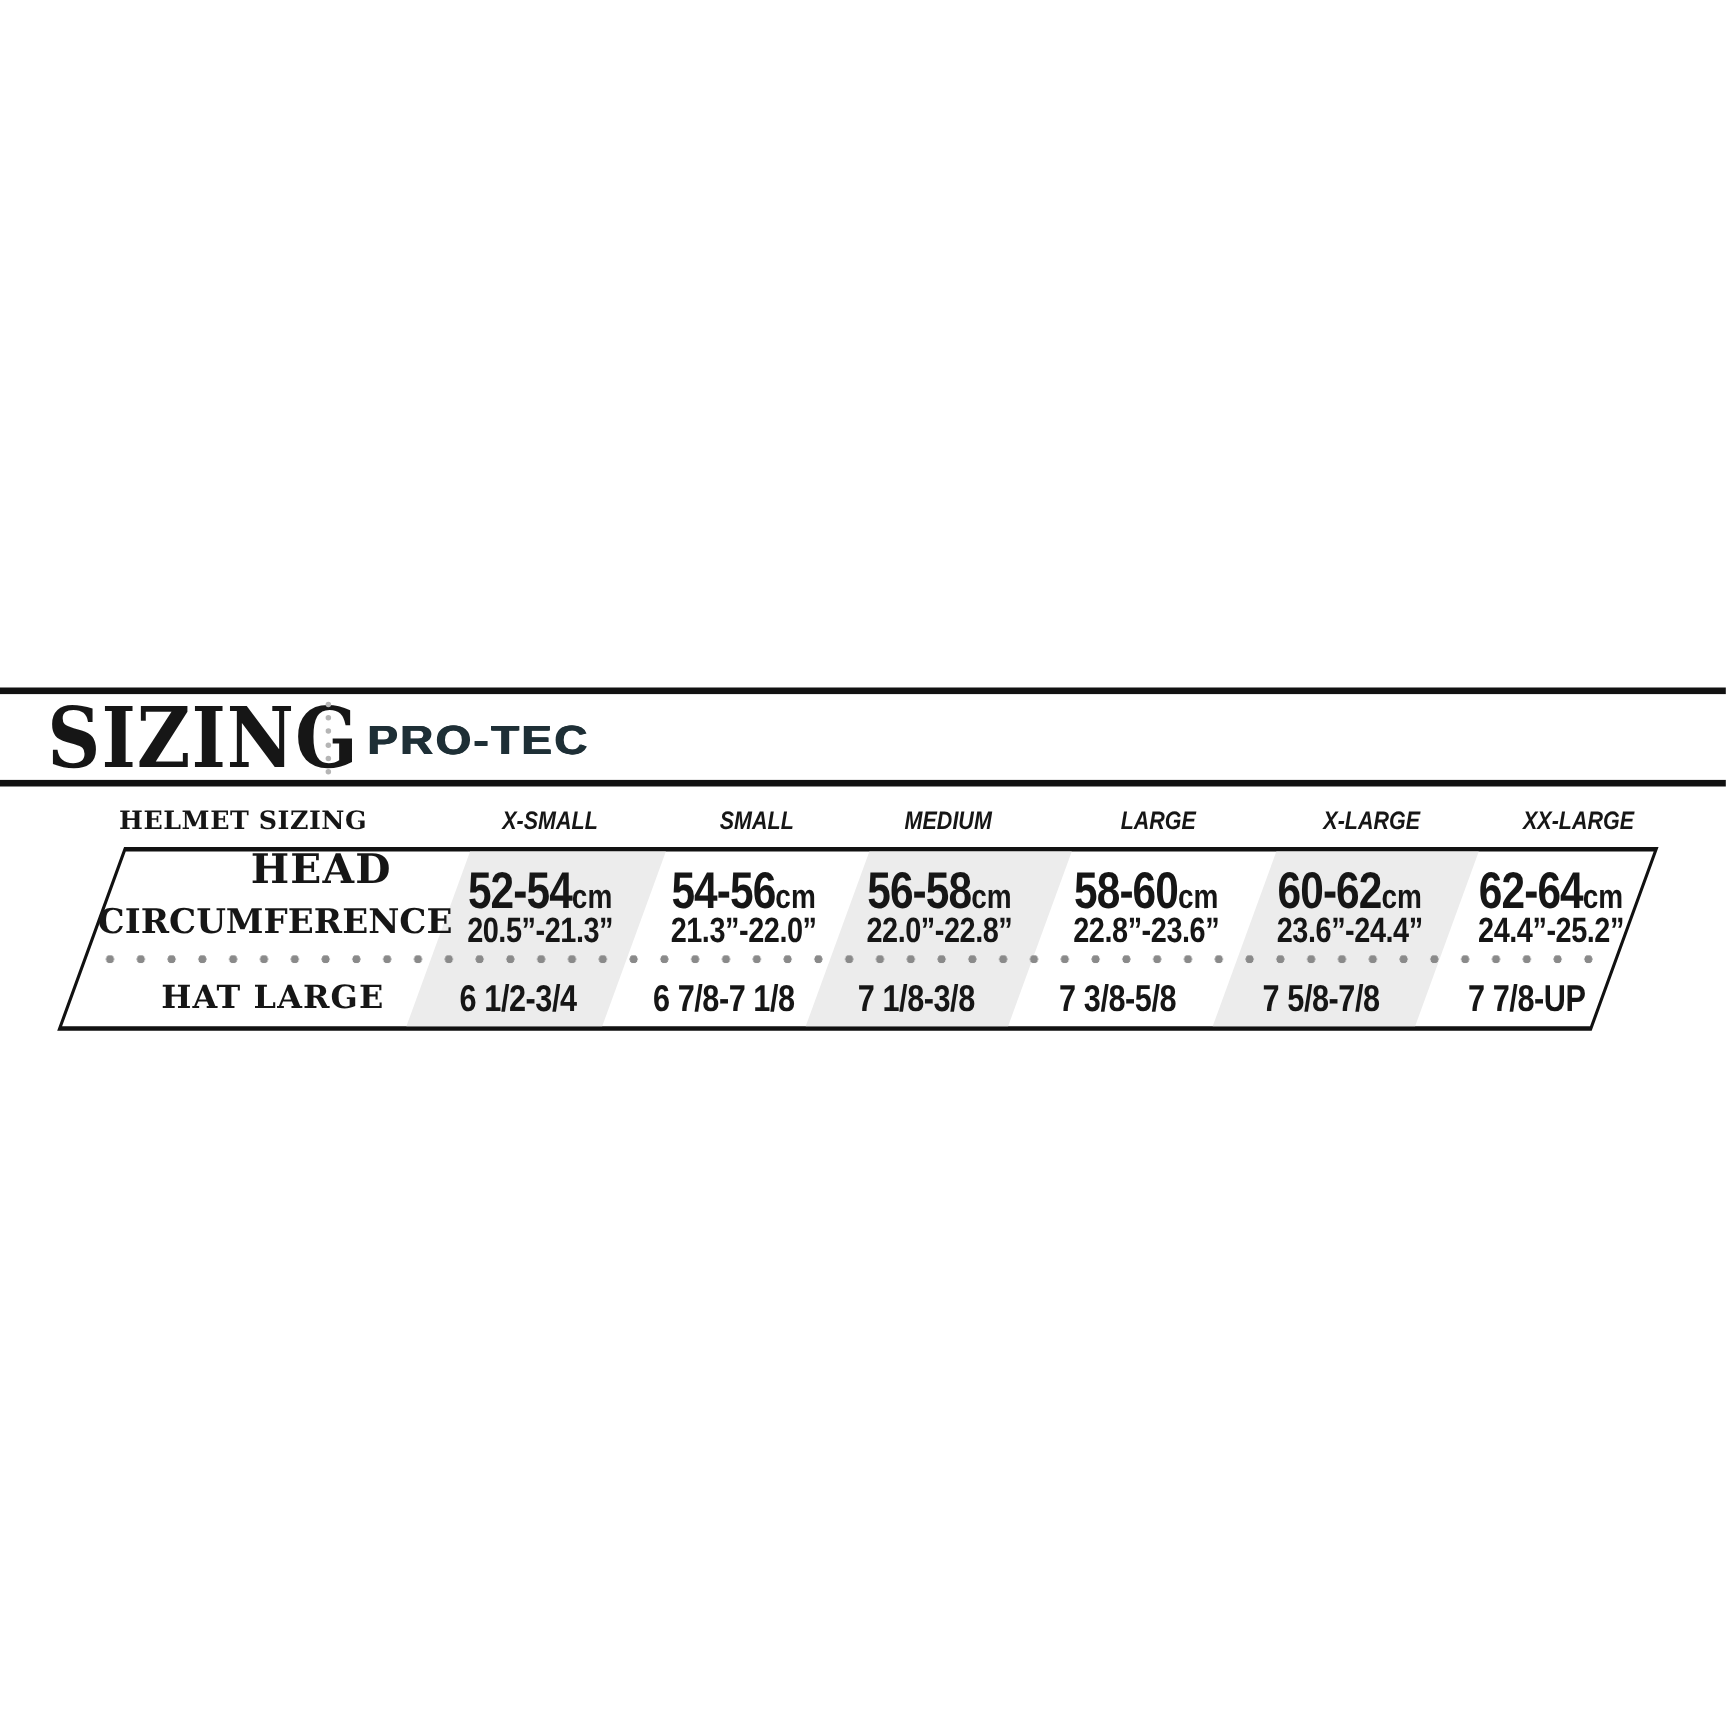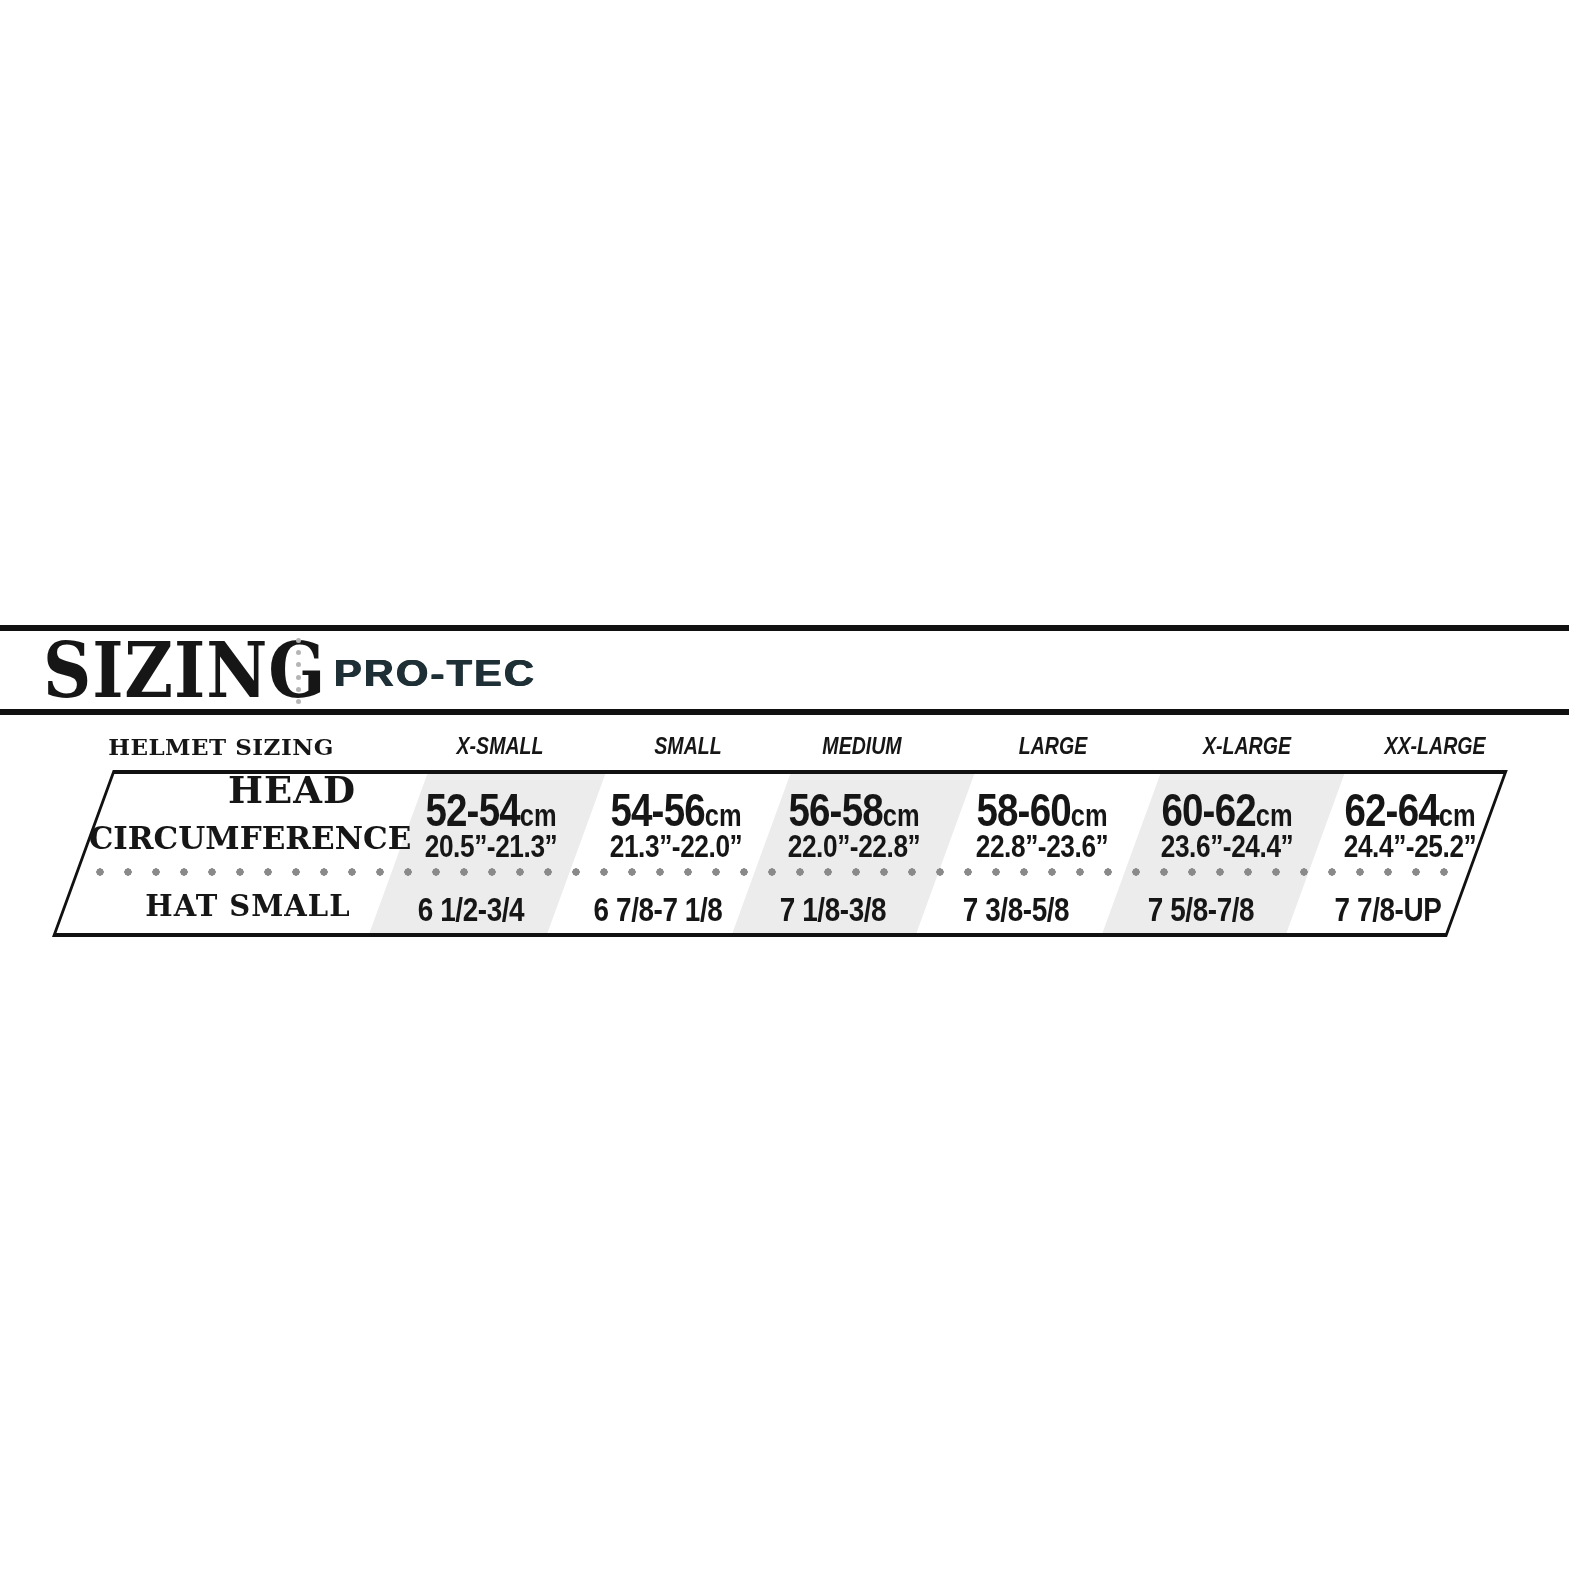--- a/index.html
+++ b/index.html
@@ -124,21 +124,21 @@
 
   <div class="cell inch" style="left:491px">20.5”-21.3”</div>
   <div class="cell inch" style="left:676px">21.3”-22.0”</div>
   <div class="cell inch" style="left:854px">22.0”-22.8”</div>
   <div class="cell inch" style="left:1042px">22.8”-23.6”</div>
   <div class="cell inch" style="left:1227px">23.6”-24.4”</div>
   <div class="cell inch" style="left:1410px">24.4”-25.2”</div>
 
   <div class="dots-row"></div>
 
-  <div class="row-label slab hat-label">HAT SMALL</div>
+  <div class="row-label slab hat-label">HAT LARGE</div>
   <div class="cell hat" style="left:471px">6 1/2-3/4</div>
   <div class="cell hat" style="left:658px">6 7/8-7 1/8</div>
   <div class="cell hat" style="left:833px">7 1/8-3/8</div>
   <div class="cell hat" style="left:1016px">7 3/8-5/8</div>
   <div class="cell hat" style="left:1201px">7 5/8-7/8</div>
   <div class="cell hat" style="left:1388px">7 7/8-UP</div>
 
 </div>
 
 </body></html>

